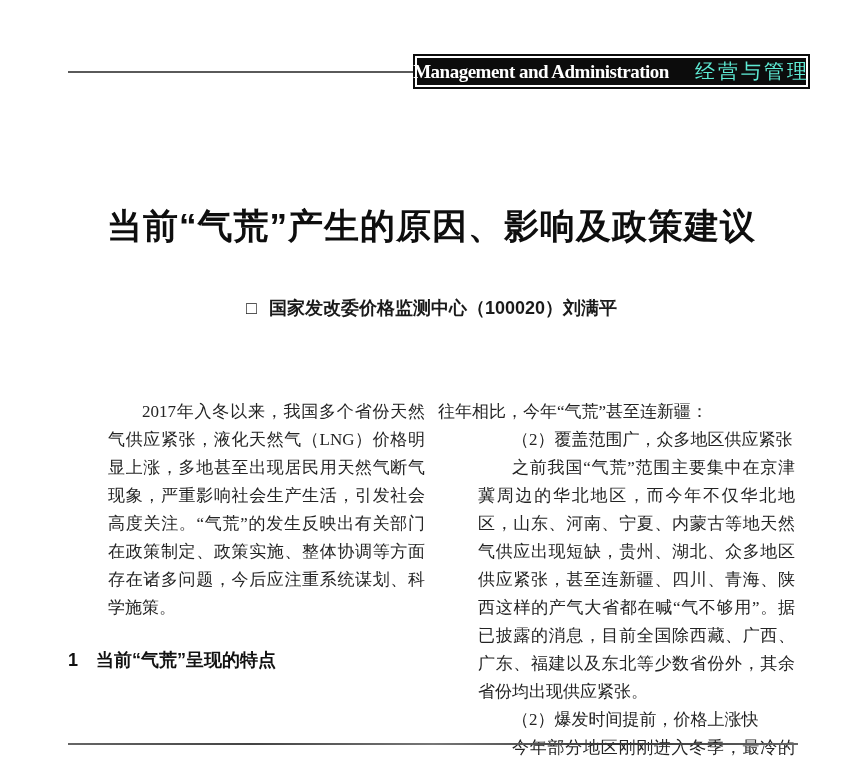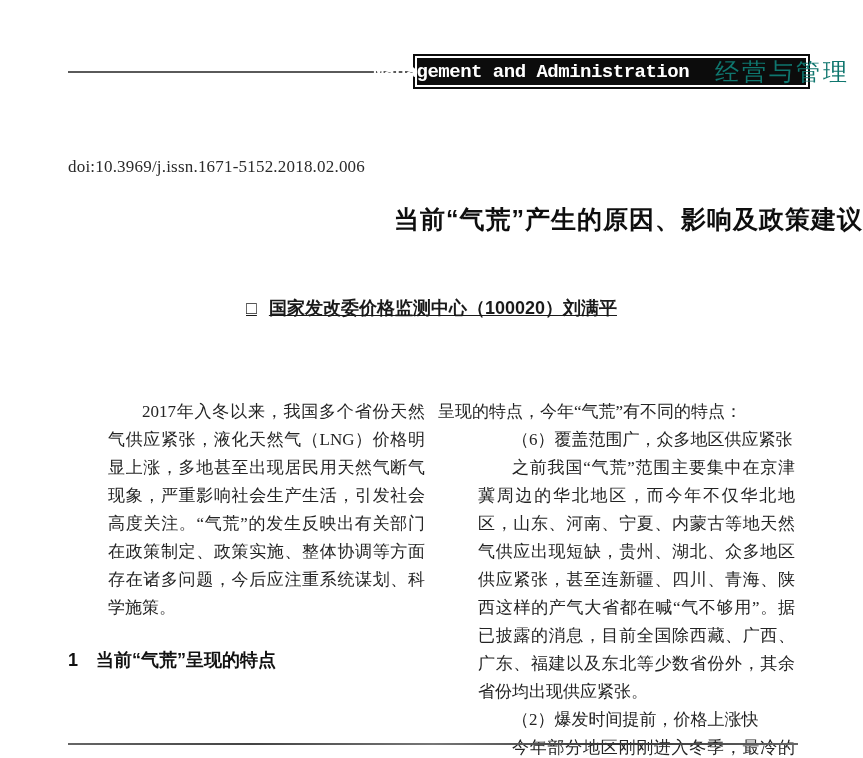--- a/index.html
+++ b/index.html
@@ -35,69 +35,68 @@
   }
   .header-bar-inner {
     width: 100%;
     height: 100%;
     background: #0c0c0c;
     color: #ffffff;
     display: flex;
     align-items: center;
     justify-content: center;
     gap: 26px;
-    font-family: Liberation Mono, monospace;
+    font-family: Liberation Serif, serif;
     white-space: nowrap;
   }
   .header-bar-en {
     font-size: 19px;
     font-weight: bold;
     letter-spacing: -0.5px;
   }
   .header-bar-zh {
-    font-size: 24px;
+    font-size: 20px;
     font-weight: normal;
     letter-spacing: 3px;
-    color: #0f766e;
+    color: #5eead4;
   }
 
   
   .doi {
     position: absolute;
     top: 157px;
     left: 68px;
     font-size: 17px;
     color: #2a2a2a;
     letter-spacing: 0.2px;
   }
 
   
   .article-title {
     position: absolute;
     top: 203px;
     left: 0;
     width: 100%;
-    text-align: right;
+    text-align: center;
     font-family: "Liberation Sans", "DejaVu Sans", sans-serif;
     font-weight: bold;
-    font-size: 25px;
+    font-size: 35px;
     color: #0e0e0e;
     letter-spacing: 1px;
   }
   .author-line {
     position: absolute;
     top: 296px;
     left: 0;
     width: 100%;
     text-align: center;
     font-family: "Liberation Sans", "DejaVu Sans", sans-serif;
     font-weight: bold;
     font-size: 18px;
     color: #1a1a1a;
-    text-decoration: underline;
   }
   .author-marker { margin-right: 12px; font-weight: normal; }
 
   
   .columns {
     position: absolute;
     top: 398px;
     left: 68px;
     width: 727px;
     display: flex;
@@ -142,40 +141,39 @@
 
   <div class="header-rule"></div>
 
   <div class="header-bar">
     <div class="header-bar-inner">
       <span class="header-bar-en">Management and Administration</span>
       <span class="header-bar-zh">经营与管理</span>
     </div>
   </div>
 
-  <div class="doi">doi:10.3969/j.issn.1671-5152.2018.02.006</div>
 
   <h1 class="article-title">当前“气荒”产生的原因、影响及政策建议</h1>
 
   <div class="author-line">
     <span class="author-marker">□</span><span>国家发改委价格监测中心（100020）刘满平</span>
   </div>
 
   <div class="columns">
 
     <div class="col">
       <p class="indent">2017年入冬以来，我国多个省份天然气供应紧张，液化天然气（LNG）价格明显上涨，多地甚至出现居民用天然气断气现象，严重影响社会生产生活，引发社会高度关注。“气荒”的发生反映出有关部门在政策制定、政策实施、整体协调等方面存在诸多问题，今后应注重系统谋划、科学施策。</p>
       <h2 class="section-heading">
         <span class="sec-no">1</span><span>当前“气荒”呈现的特点</span>
       </h2>
     </div>
 
     <div class="col">
-      <p>呈现的特点，今年“气荒”有不同的特点：</p>
-      <p class="indent">（6）覆盖范围广，众多地区供应紧张</p>
+      <p>往年相比，今年“气荒”甚至连新疆：</p>
+      <p class="indent">（2）覆盖范围广，众多地区供应紧张</p>
       <p class="indent">之前我国“气荒”范围主要集中在京津冀周边的华北地区，而今年不仅华北地区，山东、河南、宁夏、内蒙古等地天然气供应出现短缺，贵州、湖北、众多地区供应紧张，甚至连新疆、四川、青海、陕西这样的产气大省都在喊“气不够用”。据已披露的消息，目前全国除西藏、广西、广东、福建以及东北等少数省份外，其余省份均出现供应紧张。</p>
       <p class="indent">（2）爆发时间提前，价格上涨快</p>
       <p class="indent">今年部分地区刚刚进入冬季，最冷的时候还未</p>
     </div>
 
   </div>
 
   <div class="bottom-rule"></div>
 
 </div>

